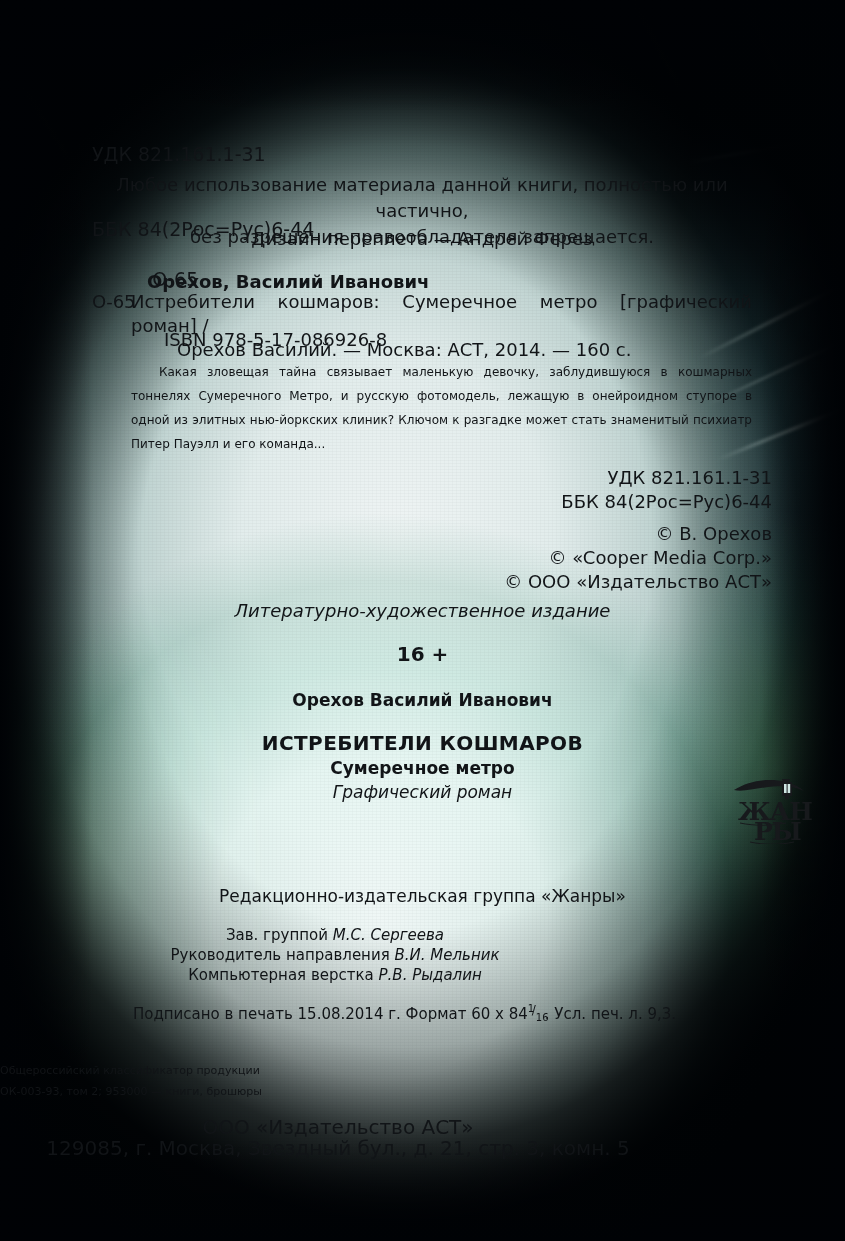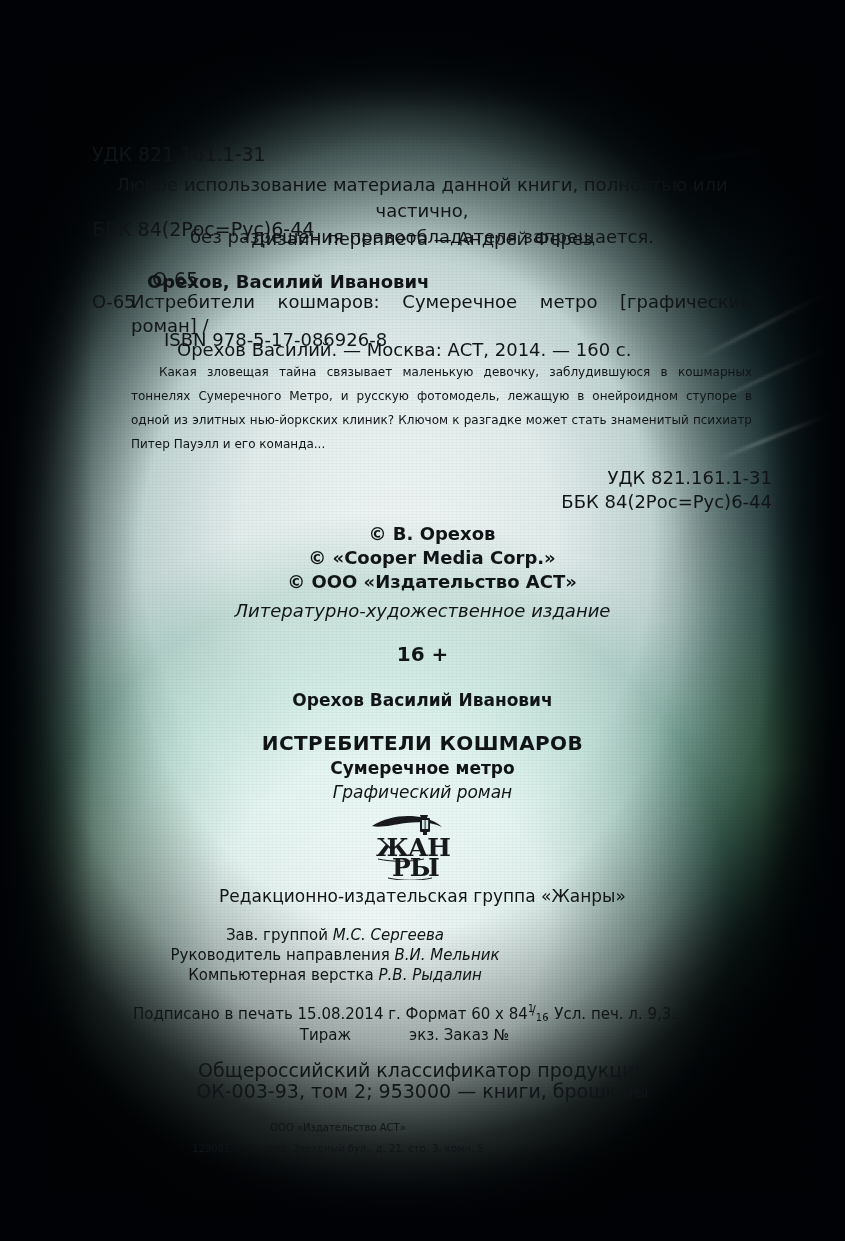--- a/index.html
+++ b/index.html
@@ -194,22 +194,21 @@
     font-size: 18px;
     line-height: 24px;
     text-align: right;
   }
 
   .copyright {
     left: 92px; top: 522px;
     width: 680px;
     font-size: 18px;
     line-height: 24px;
-    text-align: center;
-    font-weight: bold;
+    text-align: right;
   }
 
   .ed-type {
     left: 0; top: 600px;
     width: 845px;
     font-size: 18px;
     font-style: italic;
     text-align: center;
   }
 
@@ -249,23 +248,23 @@
   .genre {
     left: 0; top: 782px;
     width: 845px;
     font-size: 17px;
     font-style: italic;
     text-align: center;
   }
 
   
   .logo {
-    left: 0; top: 812px;
+    left: 0; top: 776px;
     width: 820px;
-    text-align: center;
+    text-align: right;
   }
   .logo svg { display: inline-block; }
 
   .imprint-group {
     left: 0; top: 886px;
     width: 845px;
     font-size: 17px;
     text-align: center;
   }
 
@@ -302,29 +301,29 @@
   }
   .frac .den {
     position: absolute; left: 8px; top: 3px;
     font-size: 10px;
   }
   .tirazh-gap { display: inline-block; width: 58px; }
 
   .okp {
     left: 0; top: 1060px;
     width: 845px;
-    font-size: 19px;
+    font-size: 11px;
     line-height: 21px;
-    text-align: center;
+    text-align: left;
   }
 
   .publisher-addr {
     left: 0; top: 1117px;
     width: 676px;
-    font-size: 10px;
+    font-size: 20px;
     line-height: 21px;
     text-align: center;
   }
 </style>
 </head>
 <body>
 
 <div id="page">
 
   <div class="bg-layer bg-glow-main"></div>
@@ -437,23 +436,20 @@
       <div>
         <span>Компьютерная верстка</span>
         <i>Р.В. Рыдалин</i>
       </div>
     </div>
 
     <div class="blk printinfo">
       <div>
         <span>Подписано в печать 15.08.2014 г. Формат 60 х 84</span><span class="frac"><span class="num">1</span><span class="bar">/</span><span class="den">16</span></span><span>. Усл. печ. л. 9,3.</span>
       </div>
-      <div>
-        <span>Тираж</span><span class="tirazh-gap"></span><span>экз. Заказ №</span>
-      </div>
     </div>
 
     <div class="blk okp">
       <div>Общероссийский классификатор продукции</div>
       <div>ОК-003-93, том 2; 953000 — книги, брошюры</div>
     </div>
 
     <div class="blk publisher-addr">
       <div>ООО «Издательство АСТ»</div>
       <div>129085, г. Москва, Звездный бул., д. 21, стр. 3, комн. 5</div>

